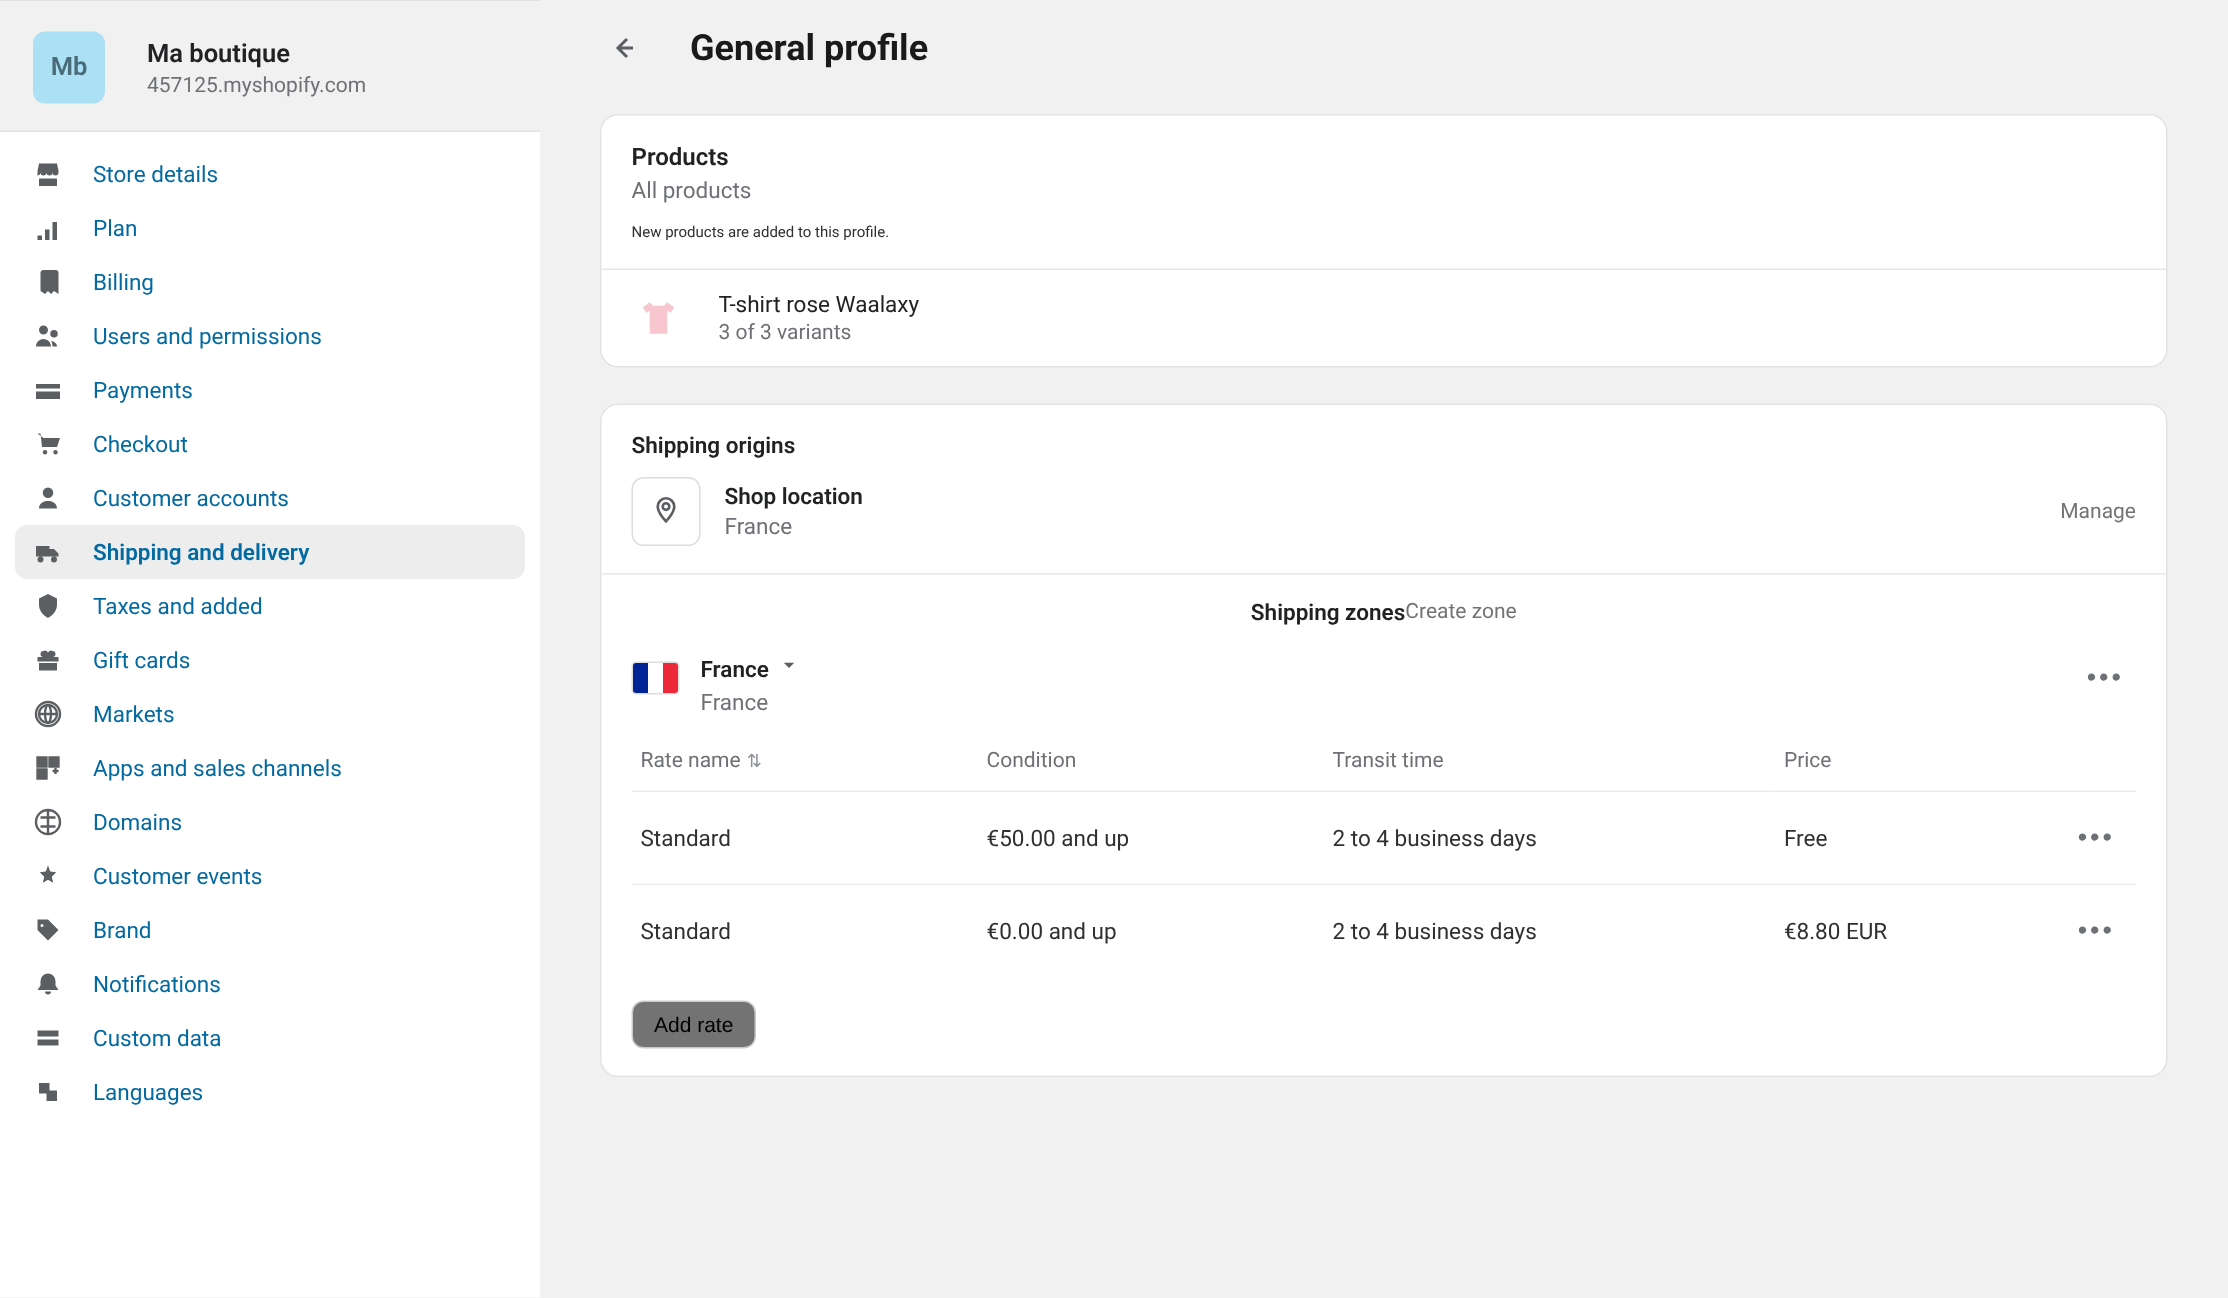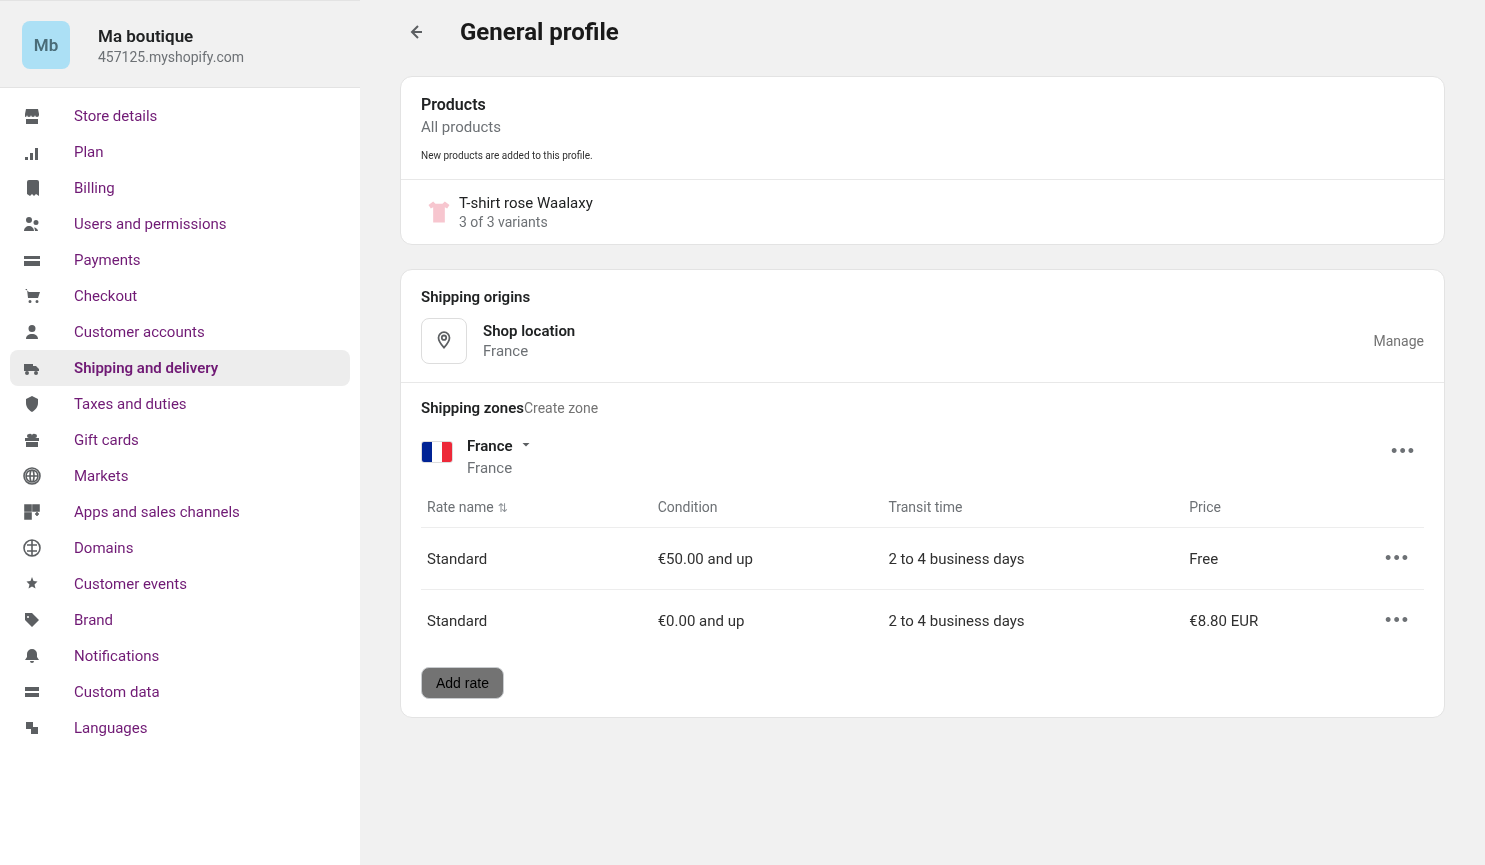--- a/index.html
+++ b/index.html
@@ -39,25 +39,25 @@
   display: flex;
   align-items: center;
   justify-content: center;
 }
 .shop-name { font-size: 17px; font-weight: 600; color: #202223; }
 .shop-domain { font-size: 14px; color: #6d7175; margin-top: 3px; }
 .nav-list { list-style: none; padding: 10px 10px; overflow-y: auto; flex: 1; }
 .nav-item {
   display: flex;
   align-items: center;
-  gap: 32px;
+  gap: 20px;
   padding: 8px 12px;
   border-radius: 8px;
   cursor: pointer;
-  color: #701a75;
+  color: #0369a1;
   font-size: 15px;
 }
 .nav-item.active { background: #ededed; font-weight: 600; }
 .nav-icon { width: 20px; height: 20px; color: #5c5f62; flex-shrink: 0; }
 .nav-icon svg { width: 20px; height: 20px; fill: currentColor; }
 
 .content { flex: 1; padding: 18px 40px 0 40px; overflow-y: auto; }
 .page-header { display: flex; align-items: center; gap: 30px; margin-bottom: 30px; padding-left: 2px; }
 .back-btn {
   background: none; border: none; cursor: pointer; padding: 4px;
@@ -72,21 +72,21 @@
   border: 1px solid #e3e3e3;
   margin-bottom: 24px;
   overflow: hidden;
 }
 .card-section { padding: 18px 20px; }
 .card-title { font-size: 16px; font-weight: 600; margin-bottom: 4px; }
 .subtitle { color: #6d7175; font-size: 15px; }
 .desc { color: #303030; font-size: 10px; margin-top: 14px; }
 
 .product-row {
-  display: flex; align-items: flex-end; gap: 2px;
+  display: flex; align-items: flex-end; gap: 22px;
   padding: 14px 20px;
   border-top: 1px solid #e8e8e8;
 }
 .product-thumb {
   width: 36px; height: 36px;
   display: flex; align-items: center; justify-content: center;
   font-size: 18px;
 }
 .product-name { font-size: 15px; color: #202223; }
 .product-sub { font-size: 14px; color: #6d7175; margin-top: 2px; }
@@ -115,21 +115,21 @@
   width: 46px; height: 46px;
   border: 1px solid #ddd;
   border-radius: 8px;
   display: flex; align-items: center; justify-content: center;
   color: #5c5f62;
 }
 .origin-title { font-weight: 600; font-size: 15px; }
 .origin-sub { color: #6d7175; font-size: 15px; margin-top: 2px; }
 
 .zones-header {
-  display: flex; justify-content: flex-start; align-items: center;
+  display: flex; justify-content: center; align-items: center;
   padding: 16px 20px 14px;
   border-top: 1px solid #e8e8e8;
 }
 .zones-title { font-weight: 600; font-size: 15px; }
 
 .zone-row {
   display: flex; justify-content: space-between; align-items: flex-start;
   padding: 6px 20px 10px;
 }
 .zone-left { display: flex; align-items: flex-start; gap: 14px; }
@@ -231,21 +231,21 @@
       <li class="nav-item active">
         <span class="nav-icon"><svg viewBox="0 0 20 20">
               <path d="M2 6h9v7H2V6zm9 2h3l3 3v2h-6V8zM5 17a2 2 0 110-4 2 2 0 010 4zm9 0a2 2 0 110-4 2 2 0 010 4z"></path>
             </svg></span>
         <span>Shipping and delivery</span>
       </li>
       <li class="nav-item">
         <span class="nav-icon"><svg viewBox="0 0 20 20">
               <path d="M10 2l6 3v4c0 4-2.5 7-6 9-3.5-2-6-5-6-9V5l6-3zm-1 5h2v2h-2V7zm0 4h2v4h-2v-4z"></path>
             </svg></span>
-        <span>Taxes and duties</span>
+        <span>Taxes and added</span>
       </li>
       <li class="nav-item">
         <span class="nav-icon"><svg viewBox="0 0 20 20">
               <path d="M3 8h14v3H3V8zm1 4h12v5H4v-5zM7 4a2 2 0 013 2 2 2 0 013-2 2 2 0 010 4H7a2 2 0 010-4z"></path>
             </svg></span>
         <span>Gift cards</span>
       </li>
       <li class="nav-item">
         <span class="nav-icon"><svg viewBox="0 0 20 20">
               <path d="M10 2a8 8 0 110 16 8 8 0 010-16zm0 2c-1 0-2 2.7-2 6s1 6 2 6 2-2.7 2-6-1-6-2-6zm-6 6h12M10 4c3.3 0 6 2.7 6 6s-2.7 6-6 6-6-2.7-6-6 2.7-6 6-6z" fill="none" stroke="currentColor" stroke-width="1.6"></path>

